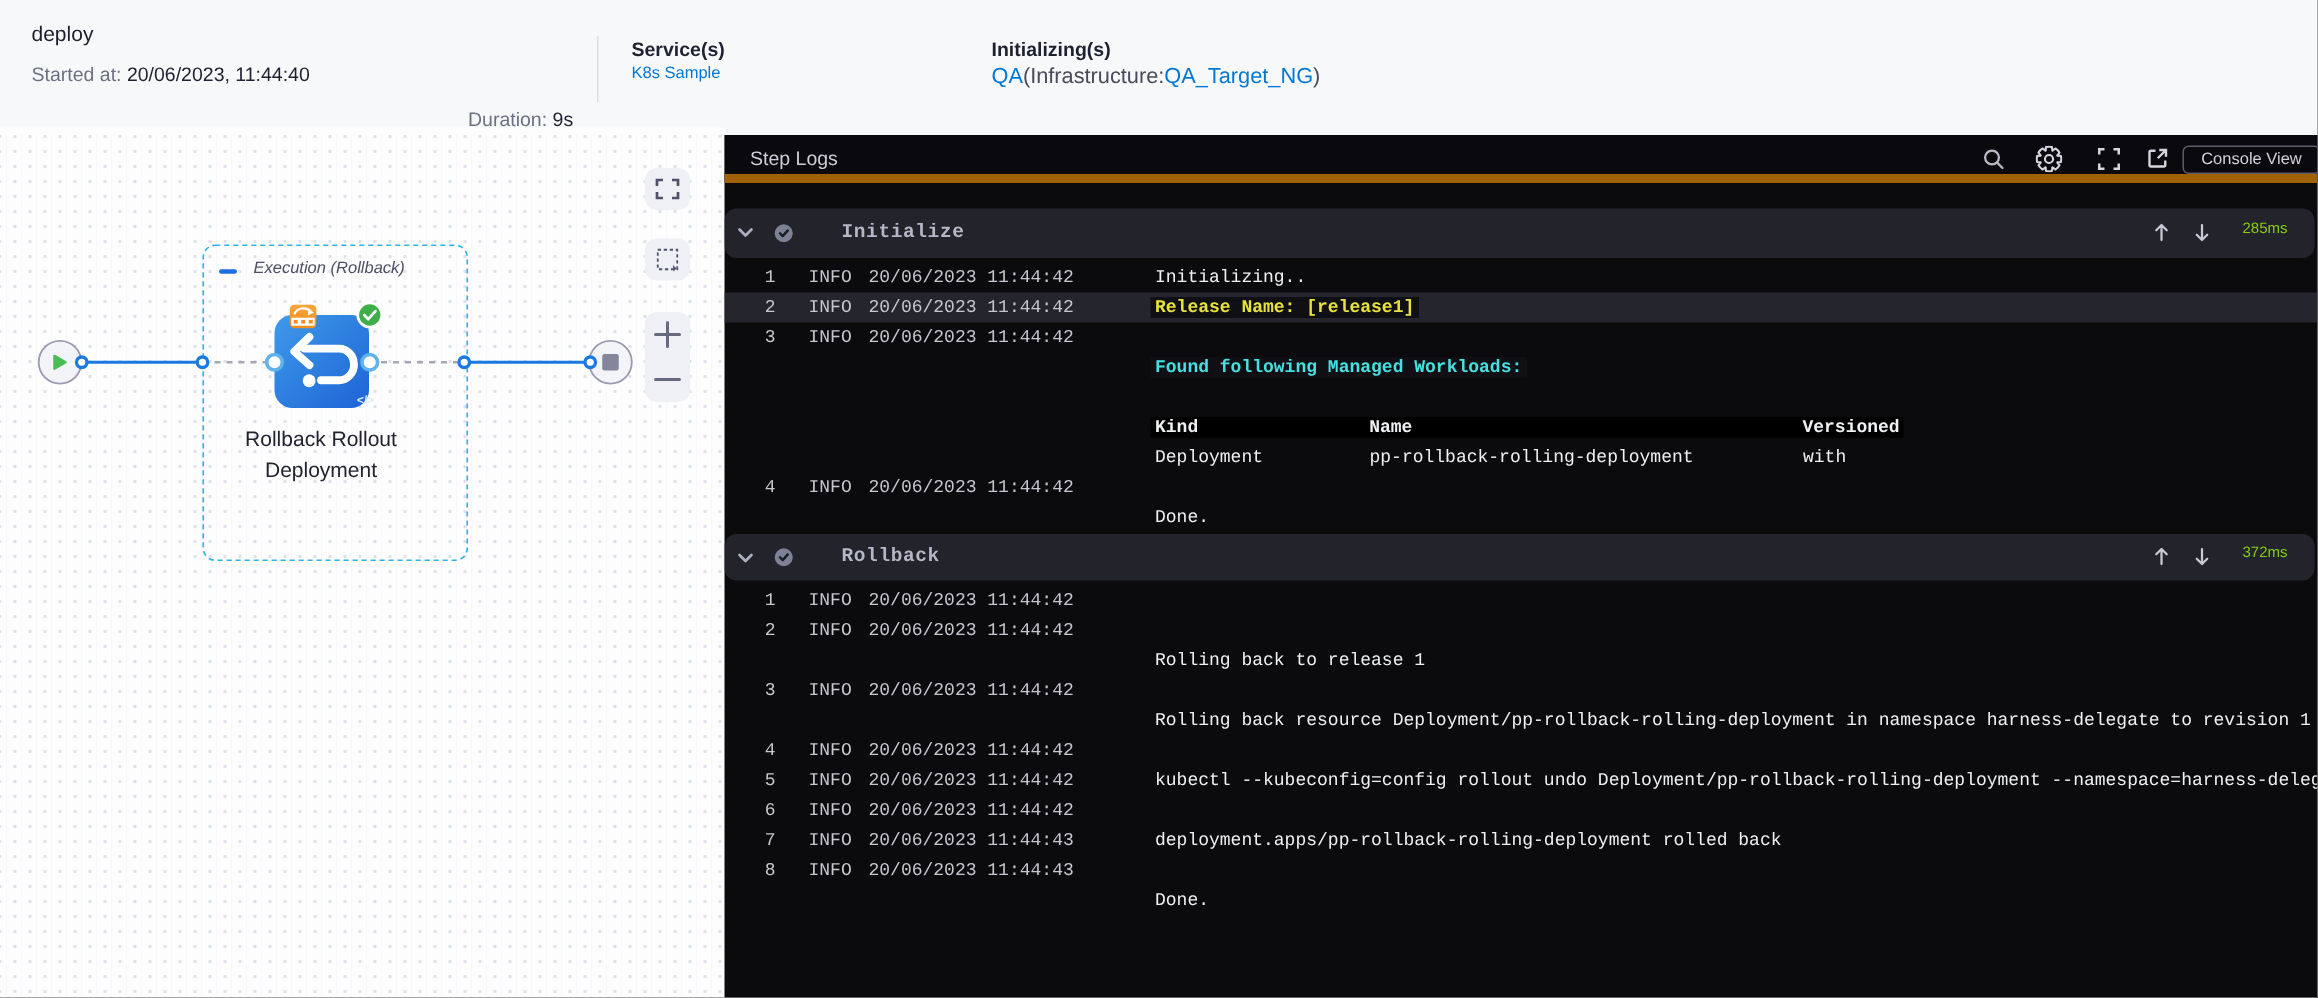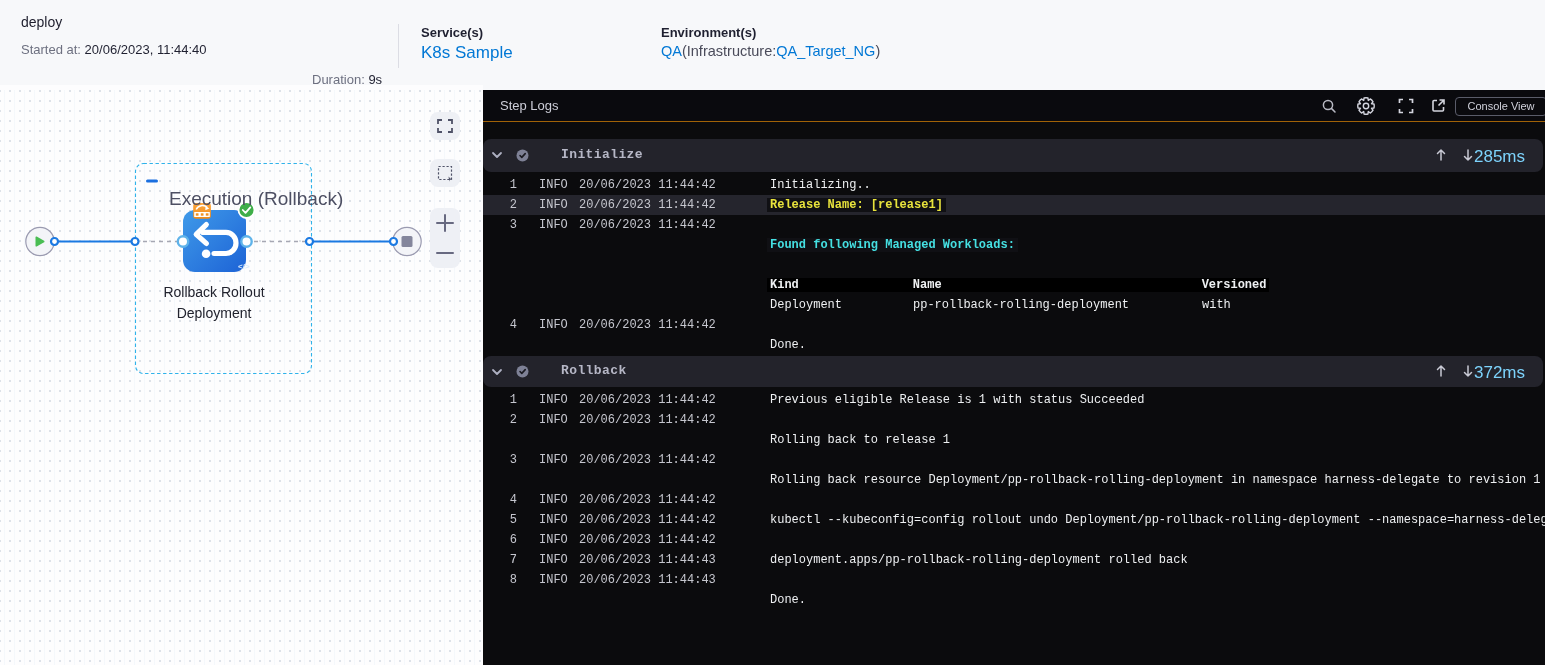--- a/index.html
+++ b/index.html
@@ -6,48 +6,48 @@
 html,body { width:1545px; height:665px; overflow:hidden; }
 body { font-family:"Liberation Sans",sans-serif; position:relative; background:#fff; }
 
 .hdr { position:absolute; left:0; top:0; width:1545px; height:90px; background:#f7f8fa; }
 .hdr .title { position:absolute; left:21px; top:14px; font-size:14px; font-weight:normal; color:#1d1d2c; }
 .hdr .row2 { position:absolute; left:21px; top:42px; font-size:13px; color:#1f2030; }
 .hdr .lbl { color:#6d7080; }
 .hdr .dur { position:absolute; left:312px; top:42px; font-size:13px; color:#1f2030;margin-top:30px; }
 .hdr .vsep { position:absolute; left:398px; top:24px; width:1px; height:44px; background:#dcdde4; }
 .svcLbl { position:absolute; left:421px; top:25px; font-size:13px; font-weight:bold; color:#1f2030; }
-.svcVal { position:absolute; left:421px; top:43px; font-size:17px; color:#0278d5; }
+.svcVal { position:absolute; left:421px; top:43px; font-size:11px; color:#0278d5; }
 .envLbl { position:absolute; left:661px; top:25px; font-size:13px; font-weight:bold; color:#1f2030; }
 .envVal { position:absolute; left:661px; top:43px; font-size:14.5px; color:#4a4b5a; }
 .envVal .b { color:#0278d5; }
 
 .canvas { position:absolute; left:0; top:90px; width:483px; height:575px;
   background-color:#fdfdfe;
   background-image:
     radial-gradient(circle, #dde2e9 1px, rgba(216,221,229,0) 1.3px),
     linear-gradient(to right, rgba(150,195,225,0.08) 1px, rgba(0,0,0,0) 1px);
   background-size:10px 10px, 10px 100%;
   background-position:5px 6px, 4px 0;
 }
 .canvas svg.main { position:absolute; left:0; top:0; }
-.execLbl { position:absolute; left:169px; top:98px; font-size:19px; color:#4d4f63; }
+.execLbl { position:absolute; left:169px; top:83px; font-size:11px; color:#4d4f63;font-style:italic; }
 .nodeLbl { position:absolute; left:134px; top:192px; width:160px; text-align:center; font-size:14px; color:#22232e; line-height:21px; }
 .zbtn { position:absolute; left:430px; width:30px; background:#eef0f5; border-radius:8px; }
 
 .logs { position:absolute; left:483px; top:90px; width:1062px; height:575px; background:#0b0b0d; overflow:hidden;
   font-family:"Liberation Mono",monospace; }
-.lbar { position:absolute; left:0; top:0; width:100%; height:32px; background:#0a0a0e; border-bottom:1px solid #a16207; }
+.lbar { position:absolute; left:0; top:0; width:100%; height:32px; background:#0a0a0e; border-bottom:6px solid #a16207; }
 .lbar .t { position:absolute; left:17px; top:8px; font-family:"Liberation Sans",sans-serif; font-size:13px; color:#cdced8; }
 .cvbtn { position:absolute; left:972px; top:7px; width:92px; height:19px; border:1px solid #5a5c6a; border-radius:4px;
   font-family:"Liberation Sans",sans-serif; font-size:11px; color:#d0d1db; text-align:center; line-height:17px; }
 .sec { position:absolute; left:0; width:1060px; height:32px; background:#23232b; border-radius:8px;padding-left:25px; }
 .sec .chev { position:absolute; left:7px; top:8px; }
 .sec .ttl { position:absolute; left:78px; top:8px; font-size:13px; font-weight:bold; letter-spacing:0.4px; color:#b6b7c6; }
-.sec .ms { position:absolute; right:18px; top:8px; font-family:"Liberation Sans",sans-serif; font-size:17px; color:#7dd3fc; }
+.sec .ms { position:absolute; right:18px; top:8px; font-family:"Liberation Sans",sans-serif; font-size:10px; color:#84cc16; }
 .sec svg.arr { position:absolute; top:9px; }
 .ll { position:absolute; left:0; width:100%; height:20px; line-height:20px; font-size:12px; color:#c6c7cf; white-space:pre; }
 .ll .n { position:absolute; left:8px; width:26px; text-align:right; }
 .ll .i { position:absolute; left:56px; }
 .ll .t { position:absolute; left:96px; }
 .ll .m { position:absolute; left:287px; color:#eef0f2; }
 .hl { background:#25252d; }
 .yellow { color:#e8e33c; font-weight:bold; background:#101014; padding:0 3px; margin-left:-3px;margin-top:12px; }
 .cyan { color:#45e0e2; font-weight:bold; background:#101014; padding:0 3px; margin-left:-3px; }
 .thead { font-weight:bold; background:#000; padding:0 3px; margin-left:-3px; }
@@ -55,21 +55,21 @@
 </head>
 <body>
 
 <div class="hdr">
   <div class="title">deploy</div>
   <div class="row2"><span class="lbl">Started at: </span>20/06/2023, 11:44:40</div>
   <div class="dur"><span class="lbl">Duration: </span>9s</div>
   <div class="vsep"></div>
   <div class="svcLbl">Service(s)</div>
   <div class="svcVal">K8s Sample</div>
-  <div class="envLbl">Environment(s)</div>
+  <div class="envLbl">Initializing(s)</div>
   <div class="envVal"><span class="b">QA</span>(Infrastructure:<span class="b">QA_Target_NG</span>)</div>
 </div>
 
 <div style="position:absolute;left:0;top:85px;width:483px;height:5px;background:#fdfdfe"></div>
 <div class="canvas">
 <svg class="main" width="483" height="575" viewBox="0 0 483 575">
   <defs>
     <linearGradient id="bg" x1="0" y1="0" x2="1" y2="1">
       <stop offset="0" stop-color="#3f9ae9"></stop>
           <stop offset="1" stop-color="#1d63d6"></stop>
@@ -211,21 +211,21 @@
       </svg>
     <div class="ttl" style="top:7px">Rollback</div>
     <svg class="arr" style="left:952px;top:8px" width="12" height="14" viewBox="0 0 12 14">
         <path d="M6 12 V2 M2.5 5.5 L6 2 L9.5 5.5" fill="none" stroke="#c8c9d4" stroke-width="1.5" stroke-linecap="round" stroke-linejoin="round"></path>
       </svg>
     <svg class="arr" style="left:979px;top:8px" width="12" height="14" viewBox="0 0 12 14">
         <path d="M6 2 V12 M2.5 8.5 L6 12 L9.5 8.5" fill="none" stroke="#c8c9d4" stroke-width="1.5" stroke-linecap="round" stroke-linejoin="round"></path>
       </svg>
     <div class="ms" style="top:7px">372ms</div>
   </div>
-  <div class="ll" style="top:300px"><span class="n">1</span><span class="i">INFO</span><span class="t">20/06/2023 11:44:42</span><span class="m">Previous eligible Release is 1 with status Succeeded</span></div>
+  <div class="ll" style="top:300px"><span class="n">1</span><span class="i">INFO</span><span class="t">20/06/2023 11:44:42</span></div>
   <div class="ll" style="top:320px"><span class="n">2</span><span class="i">INFO</span><span class="t">20/06/2023 11:44:42</span></div>
   <div class="ll" style="top:340px"><span class="m">Rolling back to release 1</span></div>
   <div class="ll" style="top:360px"><span class="n">3</span><span class="i">INFO</span><span class="t">20/06/2023 11:44:42</span></div>
   <div class="ll" style="top:380px"><span class="m">Rolling back resource Deployment/pp-rollback-rolling-deployment in namespace harness-delegate to revision 1</span></div>
   <div class="ll" style="top:400px"><span class="n">4</span><span class="i">INFO</span><span class="t">20/06/2023 11:44:42</span></div>
   <div class="ll" style="top:420px"><span class="n">5</span><span class="i">INFO</span><span class="t">20/06/2023 11:44:42</span><span class="m">kubectl --kubeconfig=config rollout undo Deployment/pp-rollback-rolling-deployment --namespace=harness-delegate</span></div>
   <div class="ll" style="top:440px"><span class="n">6</span><span class="i">INFO</span><span class="t">20/06/2023 11:44:42</span></div>
   <div class="ll" style="top:460px"><span class="n">7</span><span class="i">INFO</span><span class="t">20/06/2023 11:44:43</span><span class="m">deployment.apps/pp-rollback-rolling-deployment rolled back</span></div>
   <div class="ll" style="top:480px"><span class="n">8</span><span class="i">INFO</span><span class="t">20/06/2023 11:44:43</span></div>
   <div class="ll" style="top:500px"><span class="m">Done.</span></div>

